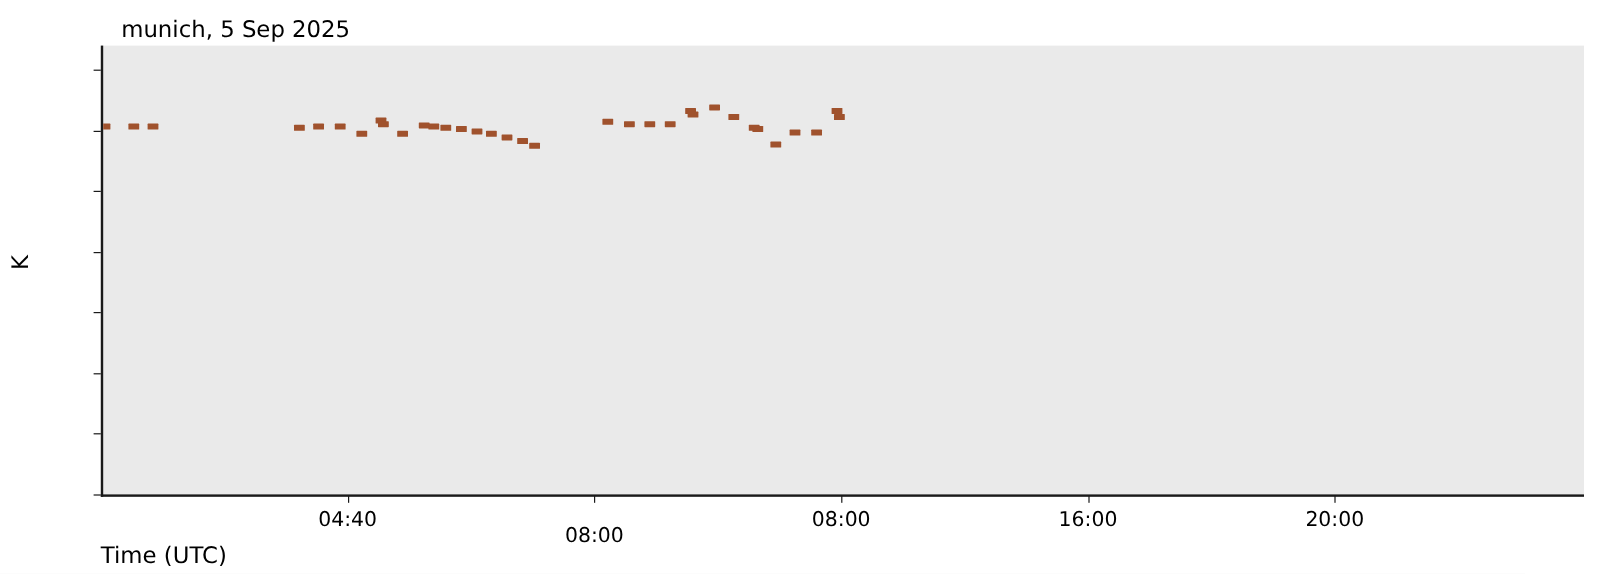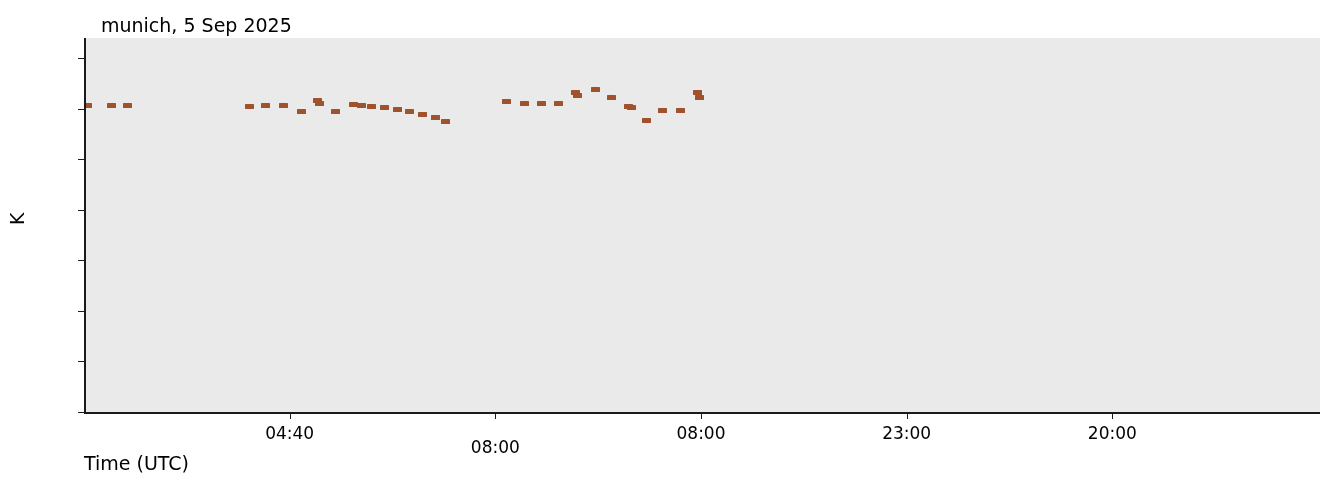--- a/index.html
+++ b/index.html
@@ -207,21 +207,21 @@
       <div class="ytick-mark" style="top: 20.2162px;"></div>
     </div>
   <div id="xaxis-ticks">
       <div class="xtick-mark" style="left: 205.667px;"></div>
       <div class="xtick-label" style="left: 205.667px;">04:40</div>
       <div class="xtick-mark" style="left: 411.333px;"></div>
       <div class="xtick-label" style="left: 411.333px; margin-top: 14px;">08:00</div>
       <div class="xtick-mark" style="left: 617px;"></div>
       <div class="xtick-label" style="left: 617px;">08:00</div>
       <div class="xtick-mark" style="left: 822.667px;"></div>
-      <div class="xtick-label" style="left: 822.667px;">23:00</div>
+      <div class="xtick-label" style="left: 822.667px;">16:00</div>
       <div class="xtick-mark" style="left: 1028.33px;"></div>
       <div class="xtick-label" style="left: 1028.33px; text-align: center;">20:00</div>
     </div>
 
   <div id="ylabel">K</div>
   <div id="xlabel">Time (UTC)</div>
 
 
 </div>
 

